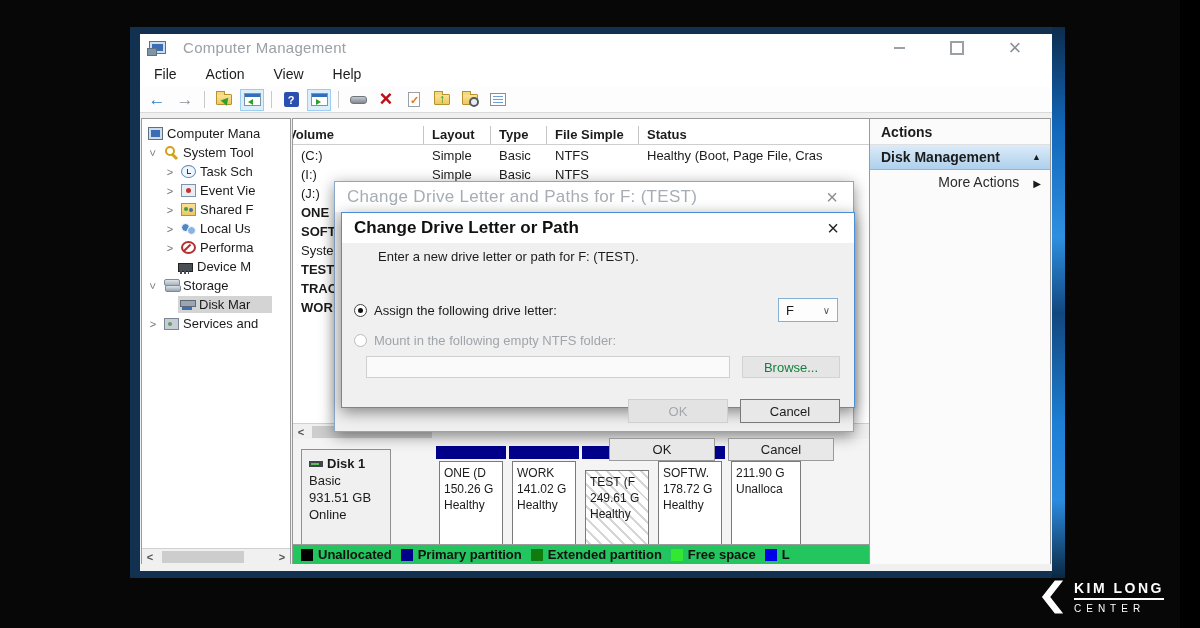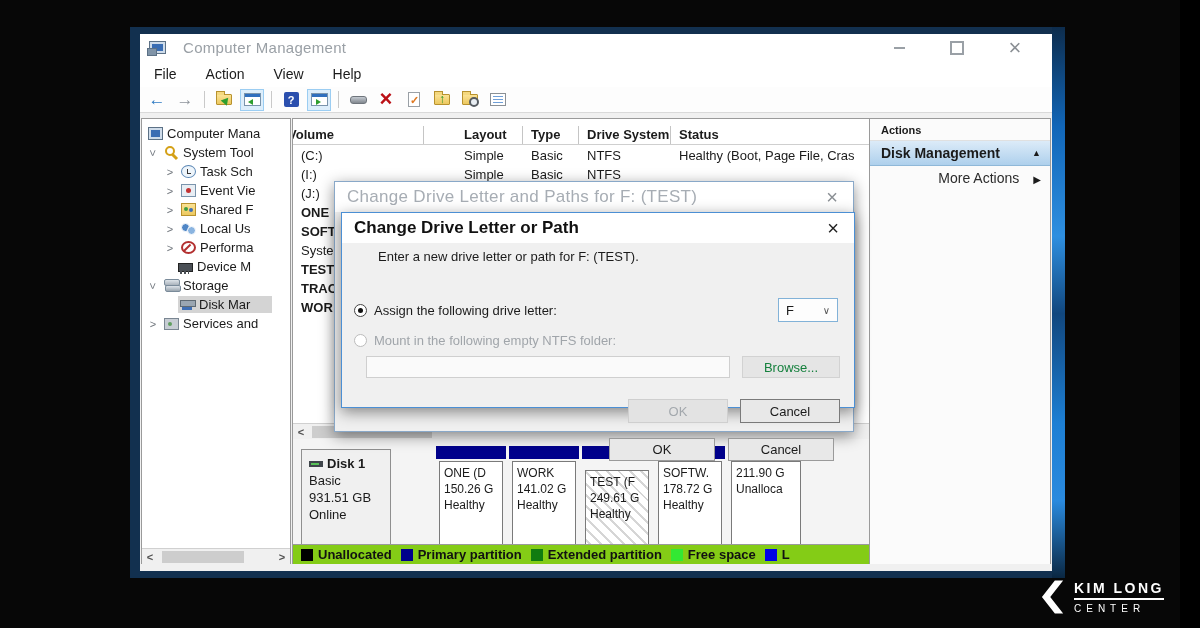--- a/index.html
+++ b/index.html
@@ -97,21 +97,21 @@
   .sthumb { height:12px; background:#cdcdcd; }
   .tree-hscroll { left:0; right:0; bottom:0; }
   .tree-hscroll .sthumb { width:82px; margin-left:4px; }
   .mid-hscroll { left:0; right:0; top:304px; }
   .mid-hscroll .sthumb { width:120px; margin-left:3px; }
   .mid-hscroll .sa-r { margin-left:auto; }
 
   
   .vl-header { position:absolute; left:0; top:7px; right:0; height:19px; display:flex; font-size:13px; font-weight:bold; color:#1b1b1b; border-bottom:1px solid #cfcfcf; background:#fff; }
   .vh { border-right:1px solid #c5c5c5; padding:1px 4px 0 8px; overflow:hidden; white-space:nowrap; }
-  .vc1 { width:131px; } .vc2 { width:67px;margin-left:32px; } .vc3 { width:56px; } .vc4 { width:92px; } .vc5 { flex:1; border-right:none; }
+  .vc1 { width:131px; } .vc2 { width:67px; } .vc3 { width:56px; } .vc4 { width:92px; } .vc5 { flex:1; border-right:none; }
   .vh-volume-clip { display:inline-block; margin-left:-13px; }
   .vl-rows { position:absolute; left:0; top:27px; right:0; }
   .vrow { height:19px; display:flex; font-size:13px; color:#1b1b1b; }
   .vd { padding:2px 4px 0 8px; overflow:hidden; white-space:nowrap; }
 
   
   .disk-region { position:absolute; left:0; top:320px; right:0; height:118px; background:#f4f4f4; }
   .disk-head { position:absolute; left:8px; top:10px; width:90px; height:100px; background:#f0f0f0; border:1px solid #8f8f8f; padding:5px 0 0 7px; font-size:13px; color:#1b1b1b; line-height:17px; }
   .disk-title { display:flex; align-items:center; gap:4px; font-weight:bold; }
   .disk-ic { width:14px; height:6px; background:#3f454b; position:relative; }
@@ -120,26 +120,26 @@
   .pbar { height:13px; }
   .pbar-blue { background:#00008b; } .pbar-black { background:#000; }
   .pbody { margin:2px 3px 0 3px; height:84px; background:#fff; border:1px solid #7a7a7a; padding:3px 2px 0 4px; font-size:12px; line-height:16px; color:#1b1b1b; overflow:hidden; white-space:nowrap; }
   .pbody-hatch { background:#fff; background-image:repeating-linear-gradient(45deg, rgba(90,90,90,.25) 0 2px, transparent 2px 8px);margin-top:11px; }
   .pname { font-weight:normal; }
   .vscroll { position:absolute; right:2px; top:7px; width:16px; height:103px; background:#f0f0f0; border-left:1px solid #d0d0d0; display:flex; flex-direction:column; align-items:center; }
   .vthumb { width:12px; height:30px; background:#cdcdcd; margin-top:24px; }
   .vscroll .sa-d { margin-top:auto; }
 
   
-  .legend { position:absolute; left:0; bottom:0; right:0; height:20px; background:#84cc16; border-top:1px solid #9a9a9a; display:flex; align-items:center; gap:9px; padding-left:8px; overflow:hidden; white-space:nowrap; }
+  .legend { position:absolute; left:0; bottom:0; right:0; height:20px; background:#22c55e; border-top:1px solid #9a9a9a; display:flex; align-items:center; gap:9px; padding-left:8px; overflow:hidden; white-space:nowrap; }
   .lgi { display:flex; align-items:center; gap:5px; font-size:13px; font-weight:bold; color:#111; }
   .lsq { width:12px; height:12px; flex:0 0 12px; }
 
   
-  .act-header { font-size:11px; font-weight:bold; color:#1b1b1b; padding:5px 0 4px 11px; border-bottom:1px solid #e0e0e0; }
+  .act-header { font-size:14px; font-weight:bold; color:#1b1b1b; padding:5px 0 4px 11px; border-bottom:1px solid #e0e0e0; }
   .act-group { height:25px; background:linear-gradient(#dcebf8,#aed0ec); border-bottom:1px solid #8fb8d8; display:flex; align-items:center; font-size:14px; font-weight:bold; color:#1b1b1b; padding:0 9px 0 11px; }
   .act-caret { margin-left:auto; font-size:9px; color:#1b1b1b; }
   .act-caret::before { content:"▲"; }
   .act-more { height:24px; display:flex; align-items:center; justify-content:flex-end; font-size:14px; color:#2b2b2b; padding-right:9px; gap:14px; }
   .act-arrow::before { content:"▶"; font-size:10px; color:#1b1b1b; }
 
   .statusbar { position:absolute; left:0; bottom:0; width:100%; height:7px; background:#f0f0f0; }
 
   
   .dlg { position:absolute; background:#f0f0f0; box-shadow:0 4px 14px rgba(0,0,0,.45); }
@@ -311,21 +311,21 @@
             <span class="sa sa-r" style="margin-left:auto"></span>
           </div>
         </div>
 
         <div class="pane mid-pane">
 
           <div class="vl-header">
             <span class="vh vc1"><span class="vh-volume-clip">Volume</span></span>
             <span class="vh vc2">Layout</span>
             <span class="vh vc3">Type</span>
-            <span class="vh vc4">Drive System</span>
+            <span class="vh vc4">File Simple</span>
             <span class="vh vc5">Status</span>
           </div>
           <div class="vl-rows">
             <div class="vrow">
               <span class="vd vc1">(C:)</span>
               <span class="vd vc2">Simple</span>
               <span class="vd vc3">Basic</span>
               <span class="vd vc4">NTFS</span>
               <span class="vd vc5">Healthy (Boot, Page File, Cras</span>
             </div>

